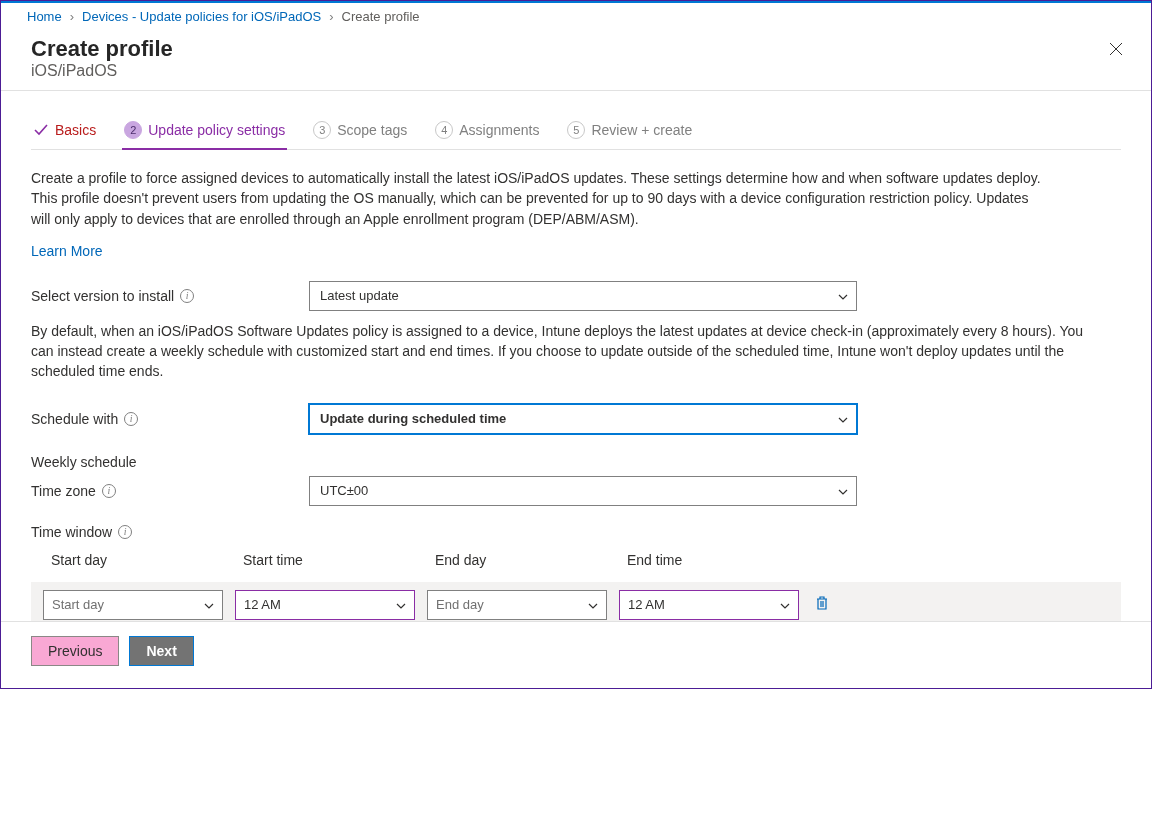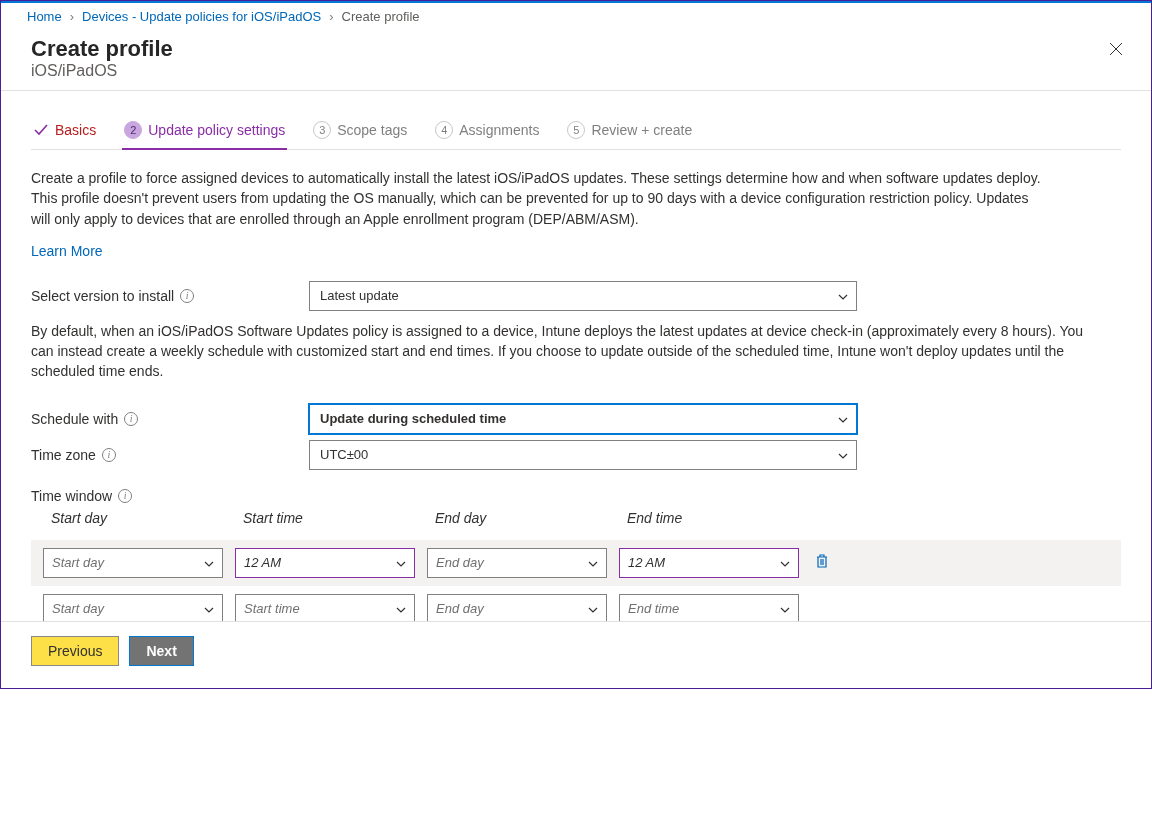--- a/index.html
+++ b/index.html
@@ -27,33 +27,33 @@
   .field-row { display:flex; align-items:center; margin-top:22px; }
   .field-label { width:278px; color:#323130; display:flex; align-items:center; gap:6px; }
   .info-icon { display:inline-flex; width:14px; height:14px; border:1px solid #808080; border-radius:50%; align-items:center; justify-content:center; font-size:10px; color:#808080; font-style:italic; font-family:Georgia, serif; }
   .dropdown { position:relative; width:548px; height:30px; border:1px solid #808080; background:#fff; display:flex; align-items:center; padding:0 26px 0 10px; cursor:pointer; font-size:13px; color:#323130; }
   .dropdown.focused { border-color:#0078d4; box-shadow:0 0 0 1px #0078d4;font-weight:bold; }
   .chevron { position:absolute; right:8px; top:50%; transform:translateY(-40%); width:10px; height:10px; }
   .chevron svg { display:block; }
   .section-label { margin-top:22px; color:#323130; }
   .para { margin-top:10px; line-height:1.45; max-width:1060px; }
   .sub-label { margin-top:20px; color:#323130; }
-  .table-area { margin-top:0;font-style:italic; }
+  .table-area { margin-top:6px; }
   .thead, .trow { display:flex; align-items:center; gap:0; }
   .col { width:192px; padding:6px 10px; }
   .thead .col { font-weight:400; color:#323130; font-size:14px; padding-bottom:14px; padding-left:20px;}
   .thead .col:first-child{padding-left:20px;}
   .trow { padding:4px 8px; }
   .trow.highlight { background:#f3f2f1; }
   .cell-dd { position:relative; height:30px; border:1px solid #808080; background:#fff; display:flex; align-items:center; padding:0 24px 0 8px; font-size:13px; cursor:pointer; width:180px; }
   .cell-dd.placeholder { color:#707070; }
   .cell-dd.sel { border-color:#8a2da5; }
   .trash { cursor:pointer; padding:4px; color:#0067b8; margin-left:4px; }
   .footer { position:absolute; left:0; right:0; bottom:0; padding:14px 30px 22px 30px; border-top:1px solid #e1e1e1; background:#fff; display:flex; gap:10px; }
-  .btn { height:30px; padding:0 16px; font-size:14px; cursor:pointer; border:1px solid #8a8886; background:#fde047; color:#323130; }
+  .btn { height:30px; padding:0 16px; font-size:14px; cursor:pointer; border:1px solid #8a8886; background:#f9a8d4; color:#323130; }
   .btn.primary { background:#737373; border-color:#0078d4; color:#fff; font-weight:600; }
   .check-svg{width:16px;height:16px;}
   .thead{padding-left:0px;}
 </style>
 </head>
 <body>
 
 <div class="root">
   <div class="topbar"></div>
 
@@ -132,20 +132,21 @@
       <div class="dropdown focused">
         <span>Update during scheduled time</span>
         <span class="chevron">
             <svg width="10" height="10" viewBox="0 0 10 10">
               <path d="M1 3 L5 7 L9 3" stroke="#323130" stroke-width="1.2" fill="none"></path>
             </svg>
           </span>
       </div>
     </div>
 
+    <div class="sub-label">Weekly schedule</div>
 
     <div class="field-row" style="margin-top:6px;">
       <div class="field-label">
         <span>Time zone</span>
         <span class="info-icon">i</span>
       </div>
       <div class="dropdown">
         <span>UTC±00</span>
         <span class="chevron">
             <svg width="10" height="10" viewBox="0 0 10 10">

